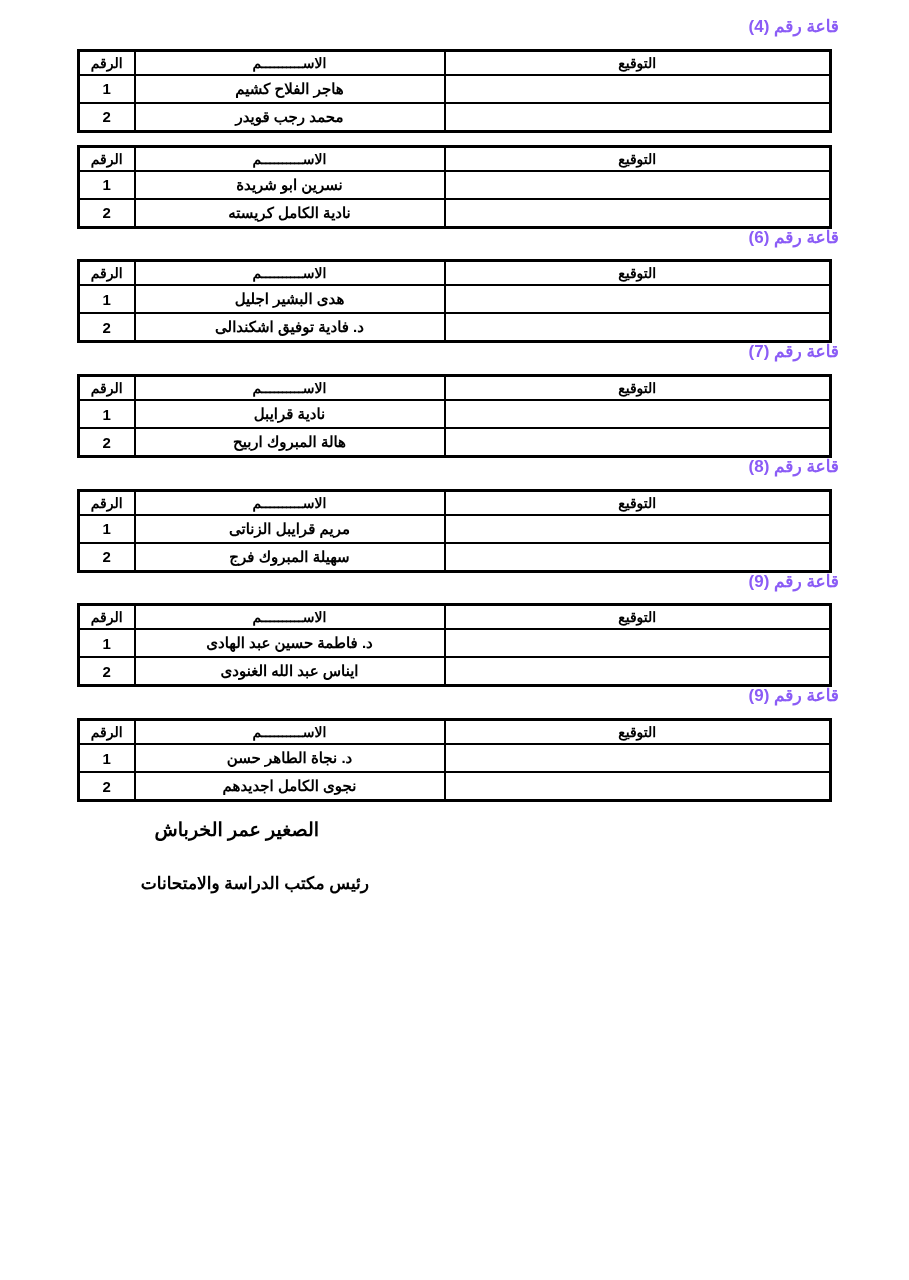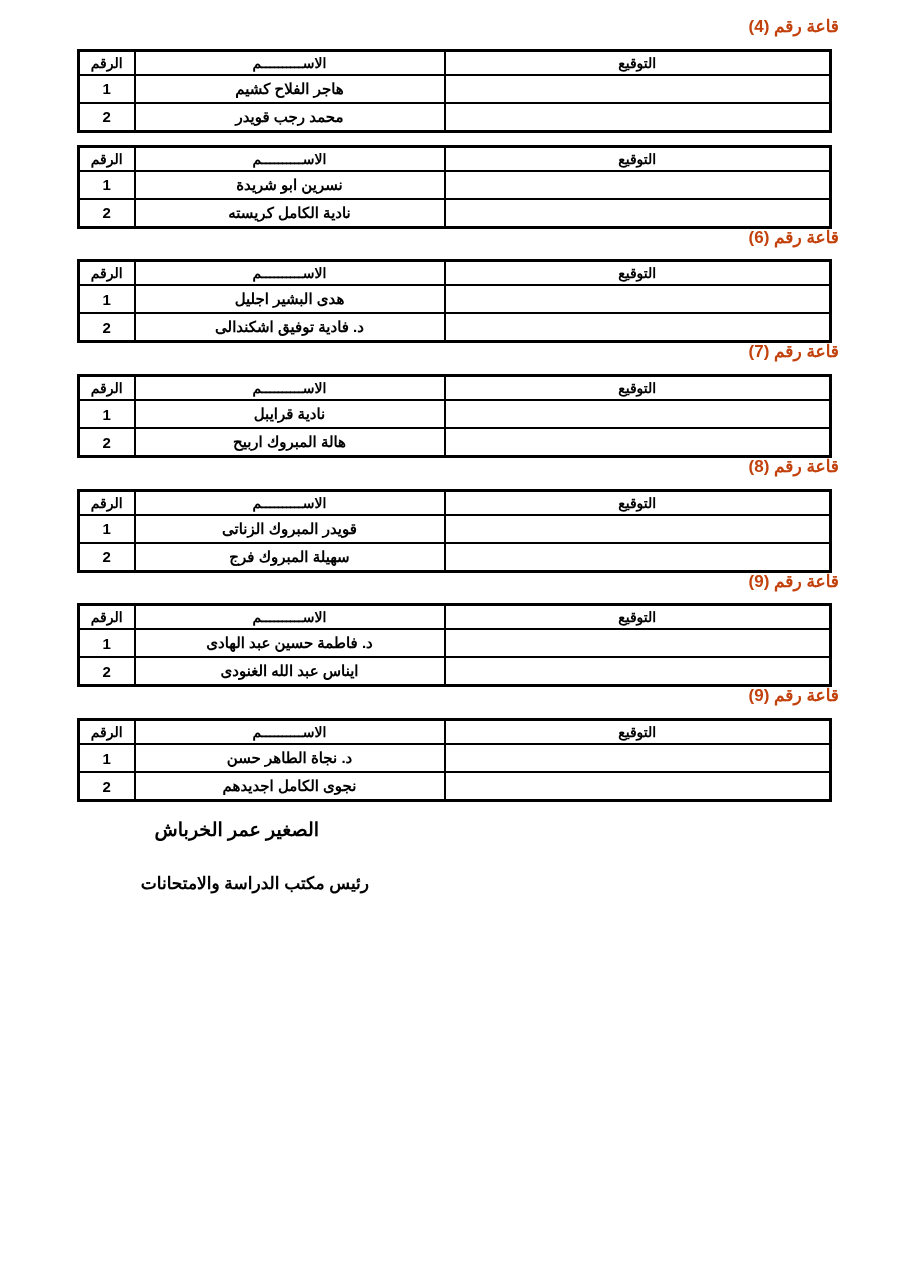--- a/index.html
+++ b/index.html
@@ -27,21 +27,21 @@
     margin: 0;
   }
   .section-title {
     text-align: right;
     font-weight: bold;
     font-size: 17px;
     letter-spacing: 0px;
     padding-right: 70px;
     margin: 0;
     line-height: 1.1;
-    color: #c2410c;
+    color: #8b5cf6;
   }
   .title-first {
     padding-top: 18px;
   }
   table.hall {
     border-collapse: collapse;
     width: 752px;
     margin: 12px auto 0 auto;
     table-layout: fixed;
     border: 3px solid #000;
@@ -231,21 +231,21 @@
       <thead>
         <tr>
           <th class="sign-head">التوقيع</th>
           <th class="name-head">الاســــــــــم</th>
           <th class="num-head">الرقم</th>
         </tr>
       </thead>
       <tbody>
         <tr>
           <td class="sign"></td>
-          <td class="name">قويدر المبروك الزناتى</td>
+          <td class="name">مريم قرايبل الزناتى</td>
           <td class="num">1</td>
         </tr>
         <tr>
           <td class="sign"></td>
           <td class="name">سهيلة المبروك فرج</td>
           <td class="num">2</td>
         </tr>
       </tbody>
     </table>
   </div>

